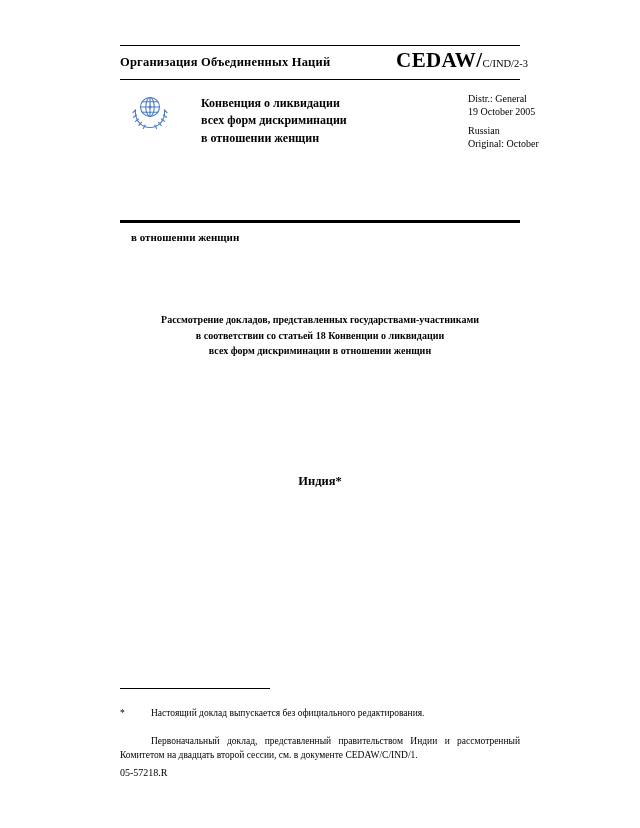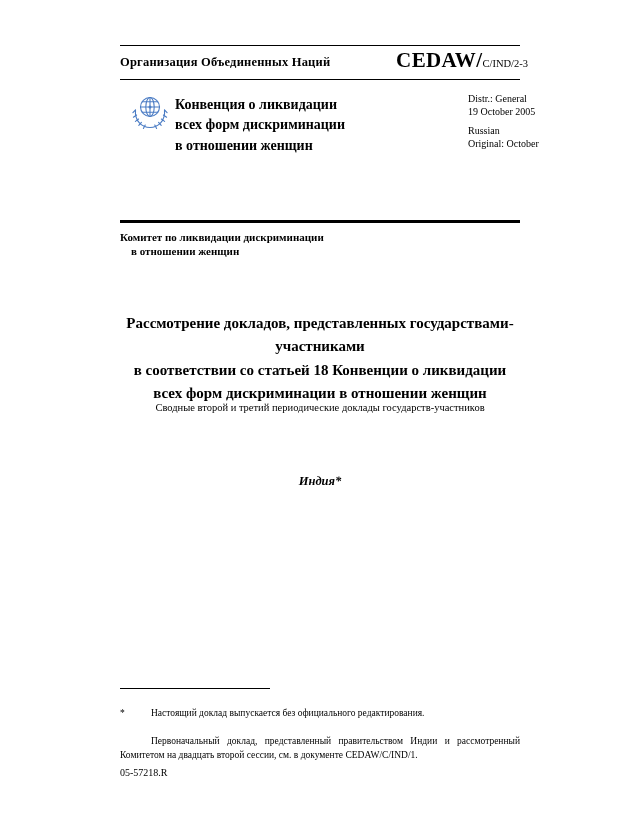--- a/index.html
+++ b/index.html
@@ -24,48 +24,48 @@
   .org-name {
     position: absolute; left: 72px; top: 55px;
     font-size: 12.5px; font-weight: bold; letter-spacing: 0.2px;
   }
   .doc-symbol { position: absolute; right: 64px; top: 48px; white-space: nowrap; }
   .symbol-main { font-size: 21px; font-weight: bold; letter-spacing: 0.4px; }
   .symbol-sub { font-size: 10.5px; font-weight: normal; }
 
   .emblem { position: absolute; left: 80px; top: 91px; width: 44px; height: 44px; }
   .convention-title {
-    position: absolute; left: 127px; top: 95px;
-    font-size: 14px; font-weight: bold; line-height: 1.45;
+    position: absolute; left: 153px; top: 95px;
+    font-size: 12px; font-weight: bold; line-height: 1.45;
     white-space: pre-line;
   }
   .distr-block {
     position: absolute; left: 420px; top: 92px;
     font-size: 10px; line-height: 13px;
   }
   .distr-gap { height: 6px; }
 
   .committee {
     position: absolute; left: 72px; top: 230px;
     font-size: 11px; font-weight: bold; line-height: 1.3;
   }
   .committee-l2 { padding-left: 11px; }
 
   .doc-title {
     position: absolute; left: 72px; right: 72px; top: 312px;
-    text-align: center; font-size: 15px; font-weight: bold;
+    text-align: center; font-size: 10px; font-weight: bold;
     line-height: 1.55; white-space: pre-line;
   }
   .doc-subtitle {
     position: absolute; left: 72px; right: 72px; top: 402px;
     text-align: center; font-size: 10.5px;
   }
   .country {
     position: absolute; left: 72px; right: 72px; top: 474px;
-    text-align: center; font-size: 12.5px; font-weight: bold; font-style: italic;
+    text-align: center; font-size: 12.5px; font-weight: bold;
   }
 
   .fn-rule { position: absolute; left: 72px; top: 688px; width: 150px; border-top: 1px solid #000; }
   .footnote-1 { position: absolute; left: 72px; right: 72px; top: 708px; font-size: 9.5px; }
   .fn-marker { display: inline-block; width: 31px; }
   .footnote-2 {
     position: absolute; left: 72px; right: 72px; top: 734px;
     font-size: 9.5px; line-height: 1.5;
     text-align: justify; text-indent: 31px;
   }
@@ -109,29 +109,27 @@
     <div>Distr.: General</div>
     <div>19 October 2005</div>
     <div class="distr-gap"></div>
     <div>Russian</div>
     <div>Original: October</div>
   </div>
 
   <div class="rule rule-thick"></div>
 
   <div class="committee">
-    <div>Комитет по ликвидации дискриминации</div>
     <div class="committee-l2">в отношении женщин</div>
   </div>
 
   <div class="doc-title">Рассмотрение докладов, представленных государствами-участниками
 в соответствии со статьей 18 Конвенции о ликвидации
 всех форм дискриминации в отношении женщин</div>
 
-  <div class="doc-subtitle">Сводные второй и третий периодические доклады государств-участников</div>
 
   <div class="country">Индия*</div>
 
   <div class="fn-rule"></div>
 
   <div class="footnote-1"><span class="fn-marker">*</span><span>Настоящий доклад выпускается без официального редактирования.</span></div>
 
   <div class="footnote-2">Первоначальный доклад, представленный правительством Индии и рассмотренный Комитетом на двадцать второй сессии, см. в документе CEDAW/C/IND/1.</div>
 
   <div class="doc-number">05-57218.R</div>

